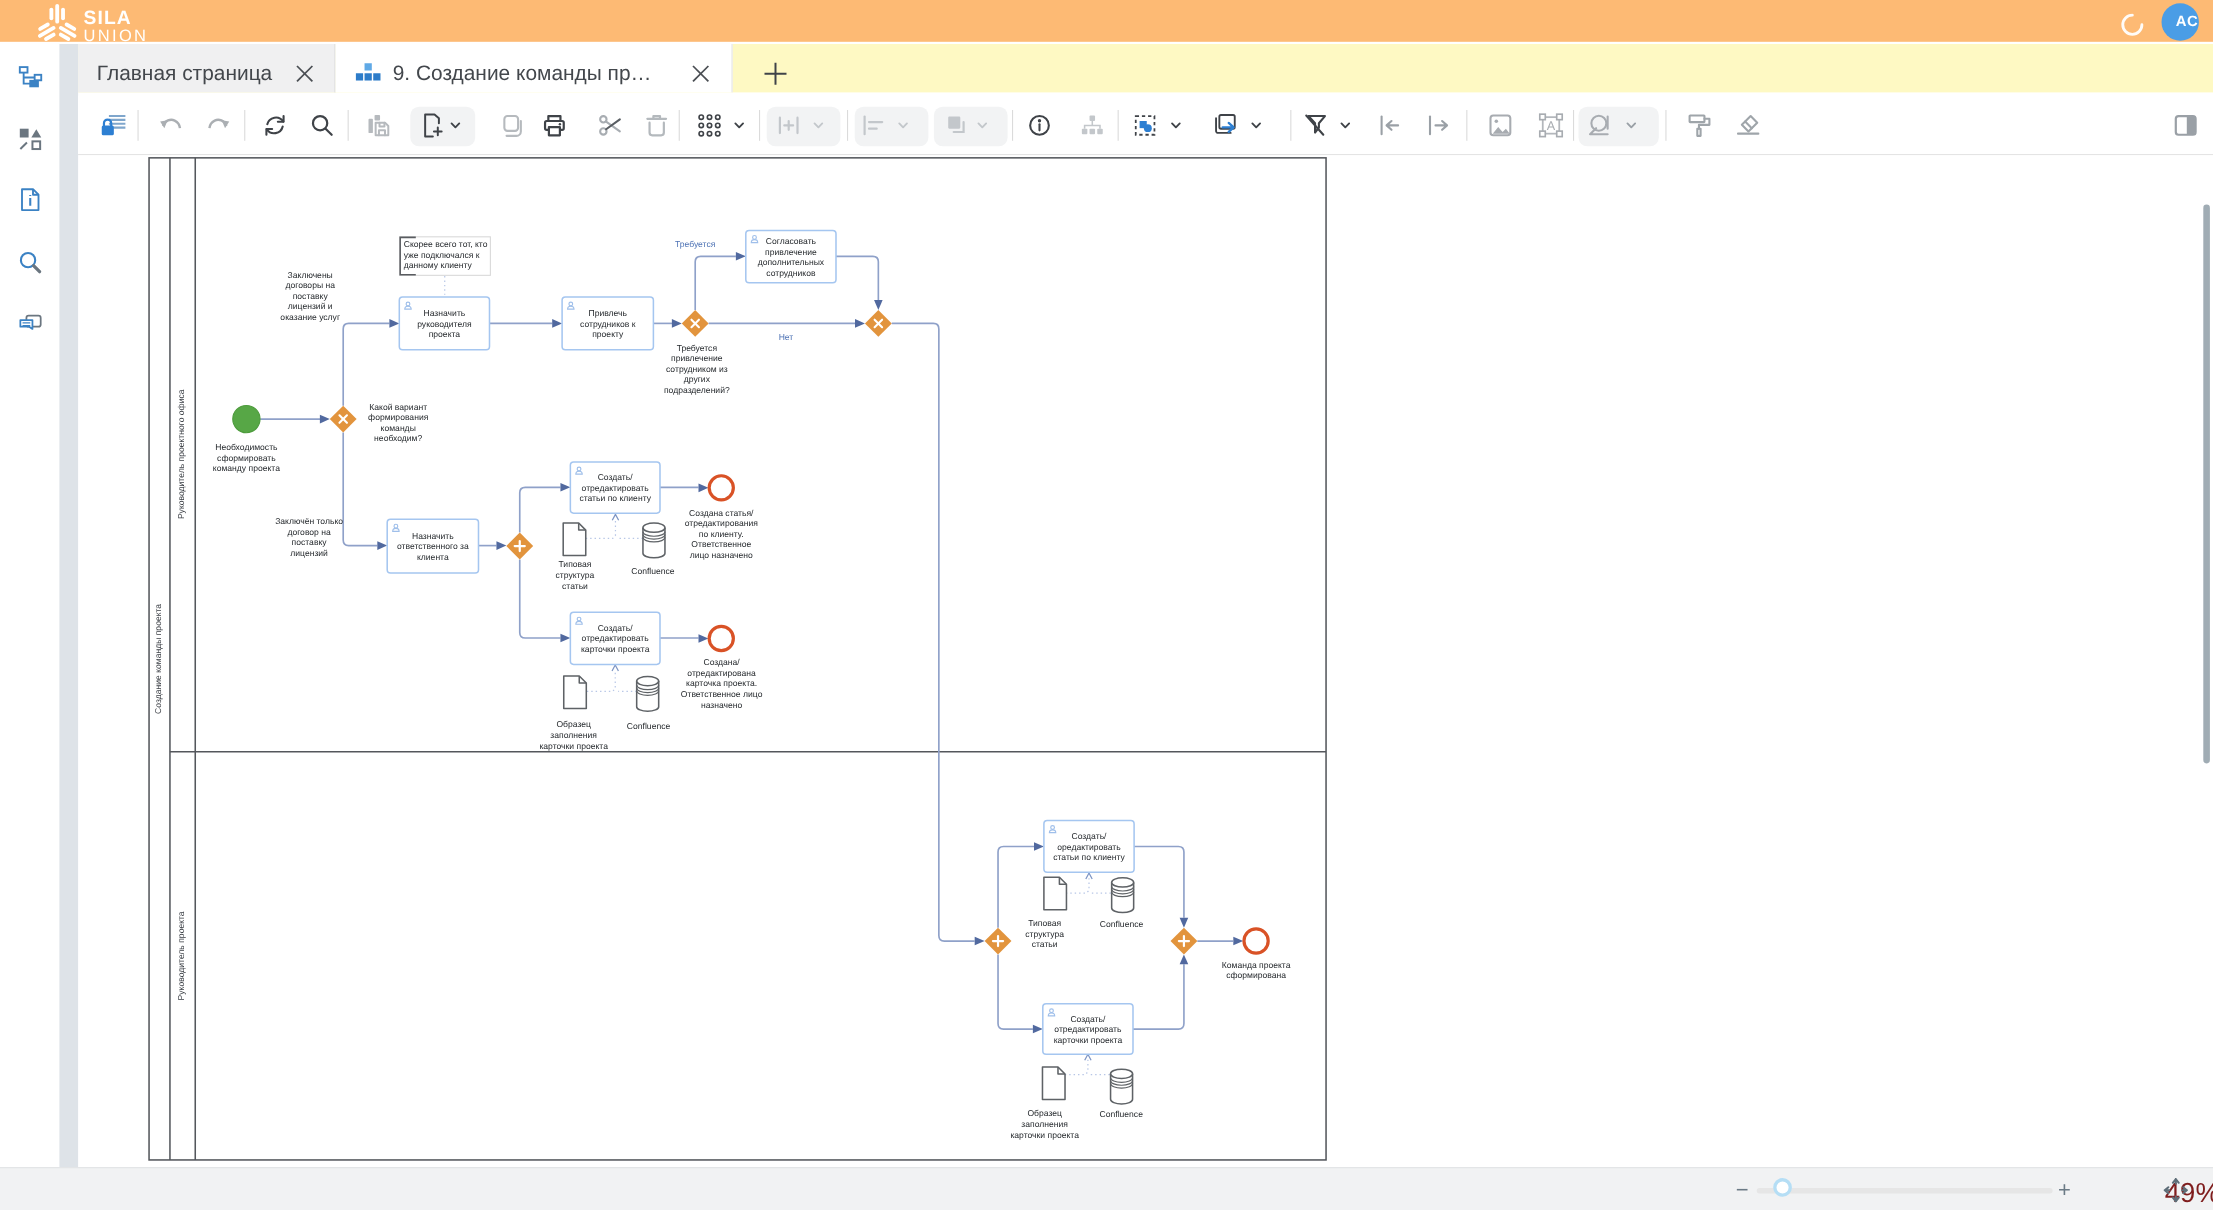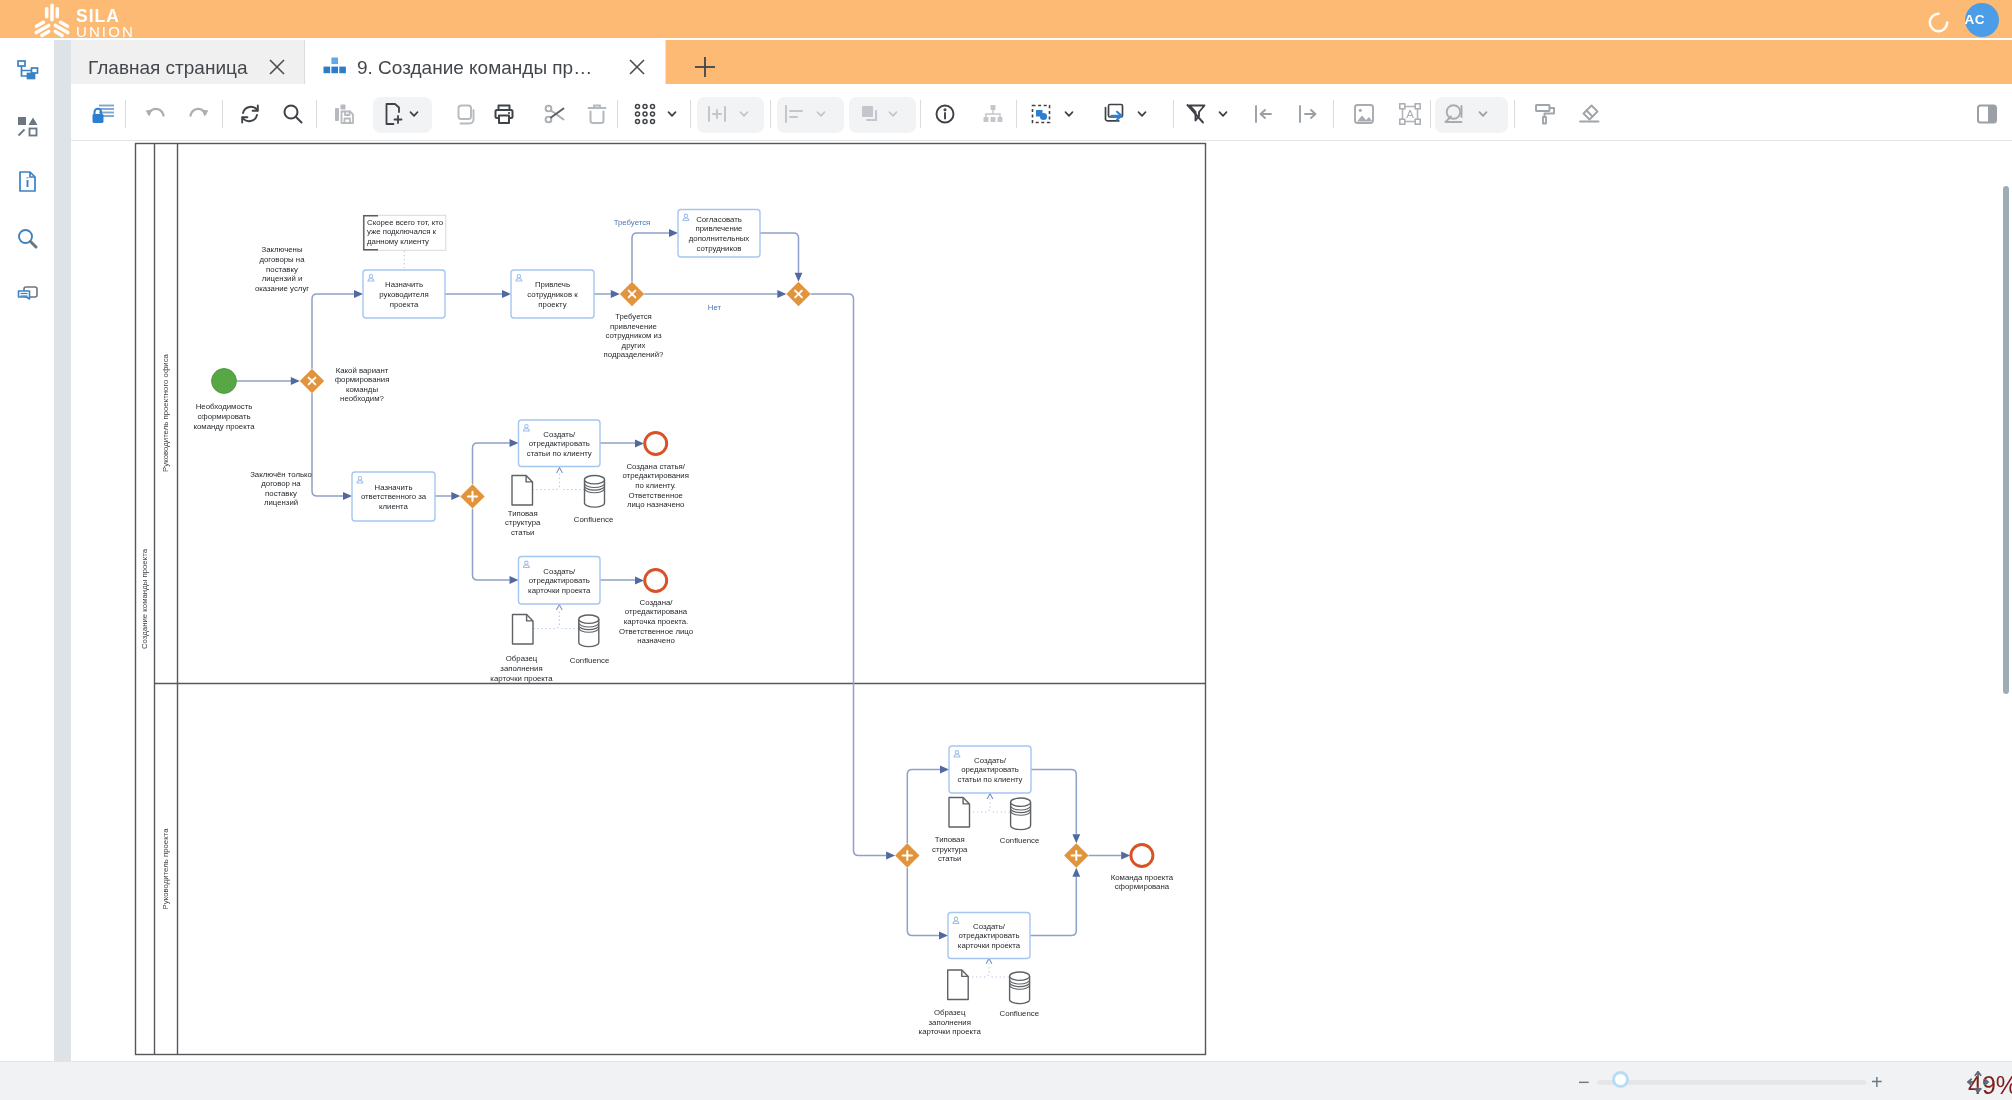--- a/index.html
+++ b/index.html
@@ -32,21 +32,21 @@
             <line x1="5.3" y1="-6.8" x2="5.3" y2="-14.8"></line>
           </g>
         </g>
       </g>
       <text x="43" y="18.5" font-family="Liberation Sans" font-size="17.5" font-weight="bold" fill="#fff" letter-spacing="1">SILA</text>
       <text x="43" y="34" font-family="Liberation Sans" font-size="15" fill="#fff" letter-spacing="2.1">UNION</text>
     </svg>
   <svg style="position:absolute;left:1928px;top:11.5px" width="21" height="21" viewBox="0 0 21 21">
       <path d="M 10.5 1.8 a 8.7 8.7 0 1 0 8.7 8.7" fill="none" stroke="#fff" stroke-width="2.6" stroke-linecap="round" opacity="0.95"></path>
     </svg>
-  <div class="abs" style="left:1964.5px;top:3px;width:34px;height:34px;border-radius:50%;background:#4A9DE6;color:#fff;font-size:13.5px;font-weight:bold;text-align:left;line-height:34px;letter-spacing:.5px">AC</div>
+  <div class="abs" style="left:1964.5px;top:3px;width:34px;height:34px;border-radius:50%;background:#4A9DE6;color:#fff;font-size:13.5px;font-weight:bold;text-align:right;line-height:34px;letter-spacing:.5px">AC</div>
 </div>
 
 <div class="abs" style="left:0;top:40px;width:54px;height:1021px;background:#fff"></div>
 <div class="abs" style="left:0;top:0;width:54px;height:400px">
     <svg style="position:absolute;left:16px;top:59px" width="23" height="23" viewBox="0 0 23 23">
       <g fill="none" stroke="#3B82C4" stroke-width="1.7">
         <rect x="2" y="2" width="7" height="5"></rect>
         <path d="M5.5 7 v10 h6 M5.5 11.5 h10"></path>
         <rect x="11.5" y="14.5" width="7" height="5" fill="#3B82C4"></rect>
         <rect x="15.5" y="9" width="6" height="5"></rect>
@@ -71,21 +71,21 @@
       <rect x="8" y="4" width="13" height="10" rx="2" fill="none" stroke="#6B7680" stroke-width="1.6"></rect>
       <path d="M2.5 8 h11 v8 l-3 -2 h-8 Z" fill="#fff" stroke="#3B82C4" stroke-width="1.6" stroke-linejoin="round"></path>
       <g stroke="#3B82C4" stroke-width="1.2">
         <line x1="4.5" y1="10.5" x2="11.5" y2="10.5"></line>
         <line x1="4.5" y1="13" x2="11.5" y2="13"></line>
       </g>
     </svg>
   </div>
 <div class="abs" style="left:54px;top:40px;width:17px;height:1021px;background:#DEE3E8"></div>
 
-<div class="abs" style="left:71px;top:40px;width:1941px;height:44px;background:#fdba74">
+<div class="abs" style="left:71px;top:40px;width:1941px;height:44px;background:#fef9c3">
   <div class="abs" style="left:0;top:0;width:234px;height:44px;background:#F0F0F1;border-right:1px solid #DCDCDC"></div>
   <div class="abs" style="left:17px;top:18px;color:#43474C;font-size:19px;line-height:19px">Главная страница</div>
   <svg class="abs" style="left:196px;top:17px" width="20" height="20" viewBox="0 0 20 20">
       <g stroke="#4A4E53" stroke-width="1.6">
         <line x1="3" y1="3" x2="17" y2="17"></line>
         <line x1="3" y1="17" x2="17" y2="3"></line>
       </g>
     </svg>
   <div class="abs" style="left:234px;top:0;width:361px;height:44px;background:#fff;border-right:1px solid #E4E4E4"></div>
   <svg class="abs" style="left:252px;top:16.5px" width="24" height="20" viewBox="0 0 24 20">

